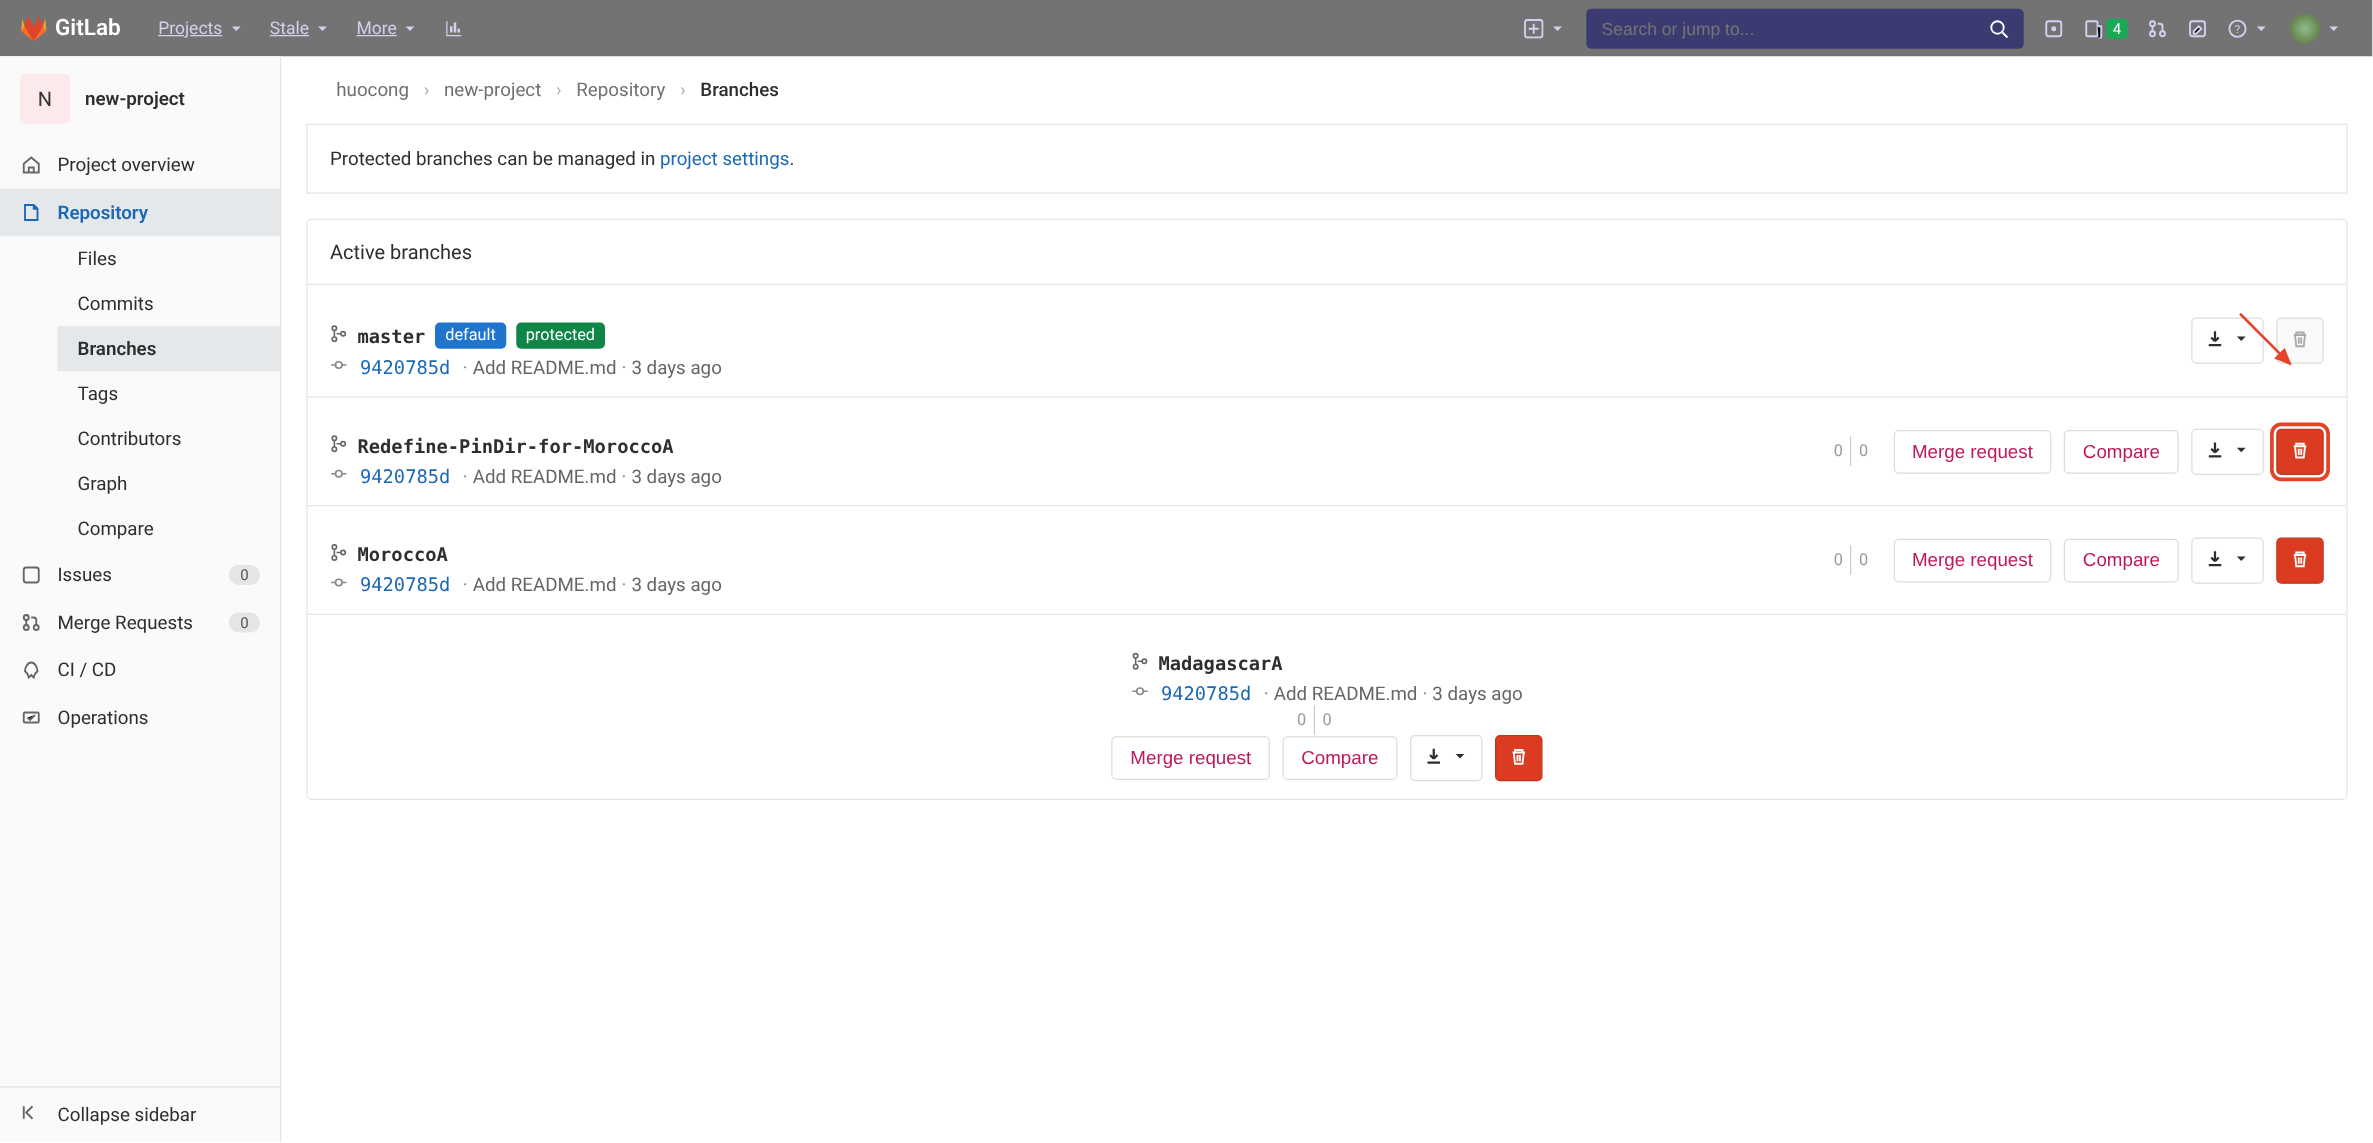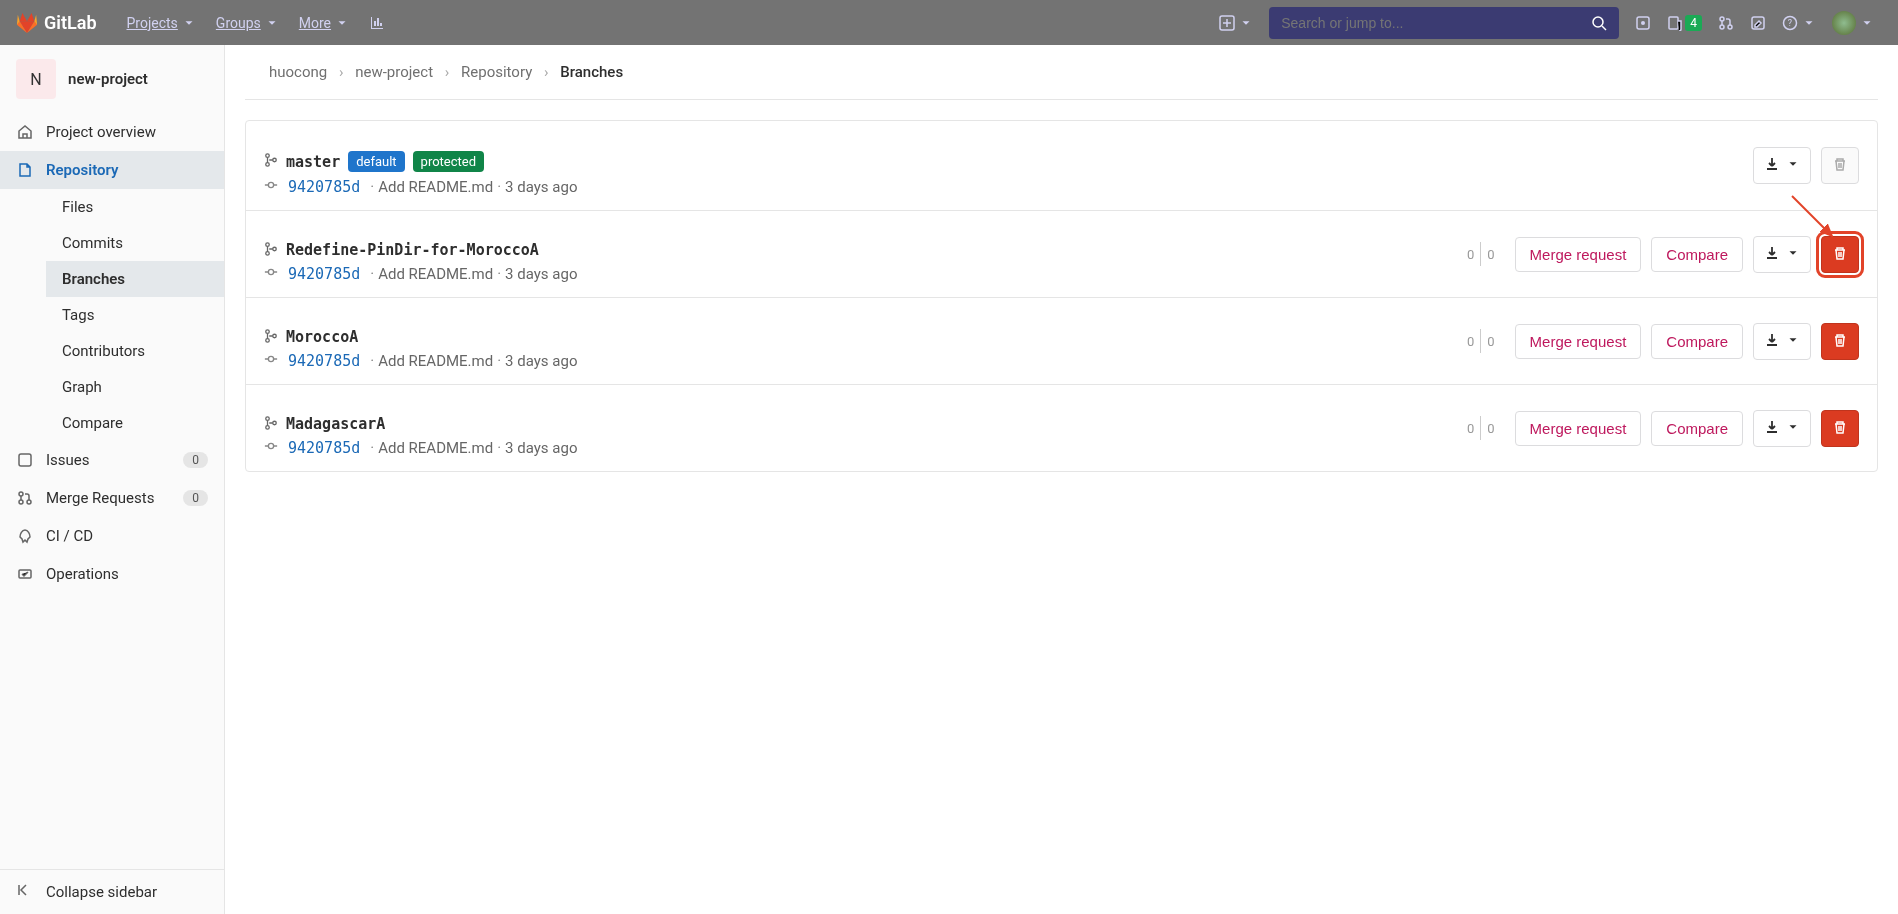--- a/index.html
+++ b/index.html
@@ -61,21 +61,21 @@
 .btn-success { background: #1aaa55; color: #fff; border: 1px solid #168f48; }
 .btn + .btn { margin-left: 10px; }
 
 .info-box { margin: 0 20px; border: 1px solid #e5e5e5; border-top: none; padding: 18px 18px; font-size: 15px; }
 .info-box a { color: #1b69b6; }
 
 .panel { margin: 20px 20px; border: 1px solid #e5e5e5; border-radius: 4px; }
 .panel-header { padding: 16px 18px; font-size: 16px; border-bottom: 1px solid #e5e5e5; }
 
 .branch-row { display: flex; align-items: center; padding: 14px 18px; border-bottom: 1px solid #e5e5e5; }
-.branch-row:last-child { border-bottom: none; }
+.branch-row:last-child { border-bottom: none; flex-direction: column; }
 .branch-info { flex: 1; }
 .branch-title { display: flex; align-items: center; margin-bottom: 6px; margin-top: 16px; }
 .branch-title .branch-icon { margin-right: 8px; color: #666; }
 .branch-title .branch-name { font-family: "SFMono-Regular", Menlo, monospace; font-weight: 700; font-size: 15px; color: #2e2e2e; }
 .badge { border-radius: 4px; font-size: 13px; padding: 3px 8px; margin-left: 8px; color: #fff; }
 .badge-blue { background: #1f75cb; }
 .badge-green2 { background: #108548; }
 .branch-sub { display: flex; align-items: center; color: #666; font-size: 15px; }
 .branch-sub .commit-icon { margin-right: 10px; color: #888; }
 .branch-sub .sha { color: #1b69b6; font-family: monospace; margin-right: 6px; }
@@ -113,21 +113,21 @@
     <span>GitLab</span>
   </div>
   <div class="nav-group">
     <div class="nav-item">
         <span>Projects</span>
         <svg class="ic chev" viewBox="0 0 16 16">
           <path fill="currentColor" d="M4 6l4 4 4-4z"></path>
         </svg>
       </div>
     <div class="nav-item">
-        <span>Groups</span>
+        <span>Stale</span>
         <svg class="ic chev" viewBox="0 0 16 16">
           <path fill="currentColor" d="M4 6l4 4 4-4z"></path>
         </svg>
       </div>
     <div class="nav-item">
         <span>More</span>
         <svg class="ic chev" viewBox="0 0 16 16">
           <path fill="currentColor" d="M4 6l4 4 4-4z"></path>
         </svg>
       </div>
@@ -286,22 +286,26 @@
       <span class="crumb">huocong</span>
       <span class="sep">›</span>
       <span class="crumb">new-project</span>
       <span class="sep">›</span>
       <span class="crumb">Repository</span>
       <span class="sep">›</span>
       <span class="crumb current">Branches</span>
     </div>
 
 
+    <div class="info-box">
+      <span>Protected branches can be managed in </span><a href="#">project settings</a><span>.</span>
+    </div>
 
     <div class="panel" style="position:relative;">
+      <div class="panel-header">Active branches</div>
       <div id="branch-list">
           <div class="branch-row">
     <div class="branch-info">
       <div class="branch-title">
         <span class="branch-icon"><svg class="ic" viewBox="0 0 16 16">
                     <circle cx="4" cy="3" r="2" fill="none" stroke="currentColor" stroke-width="1.5"></circle>
                     <circle cx="4" cy="13" r="2" fill="none" stroke="currentColor" stroke-width="1.5"></circle>
                     <circle cx="12" cy="8" r="2" fill="none" stroke="currentColor" stroke-width="1.5"></circle>
                     <path stroke="currentColor" stroke-width="1.5" fill="none" d="M4 5v6M6 8h4"></path>
                   </svg></span>

